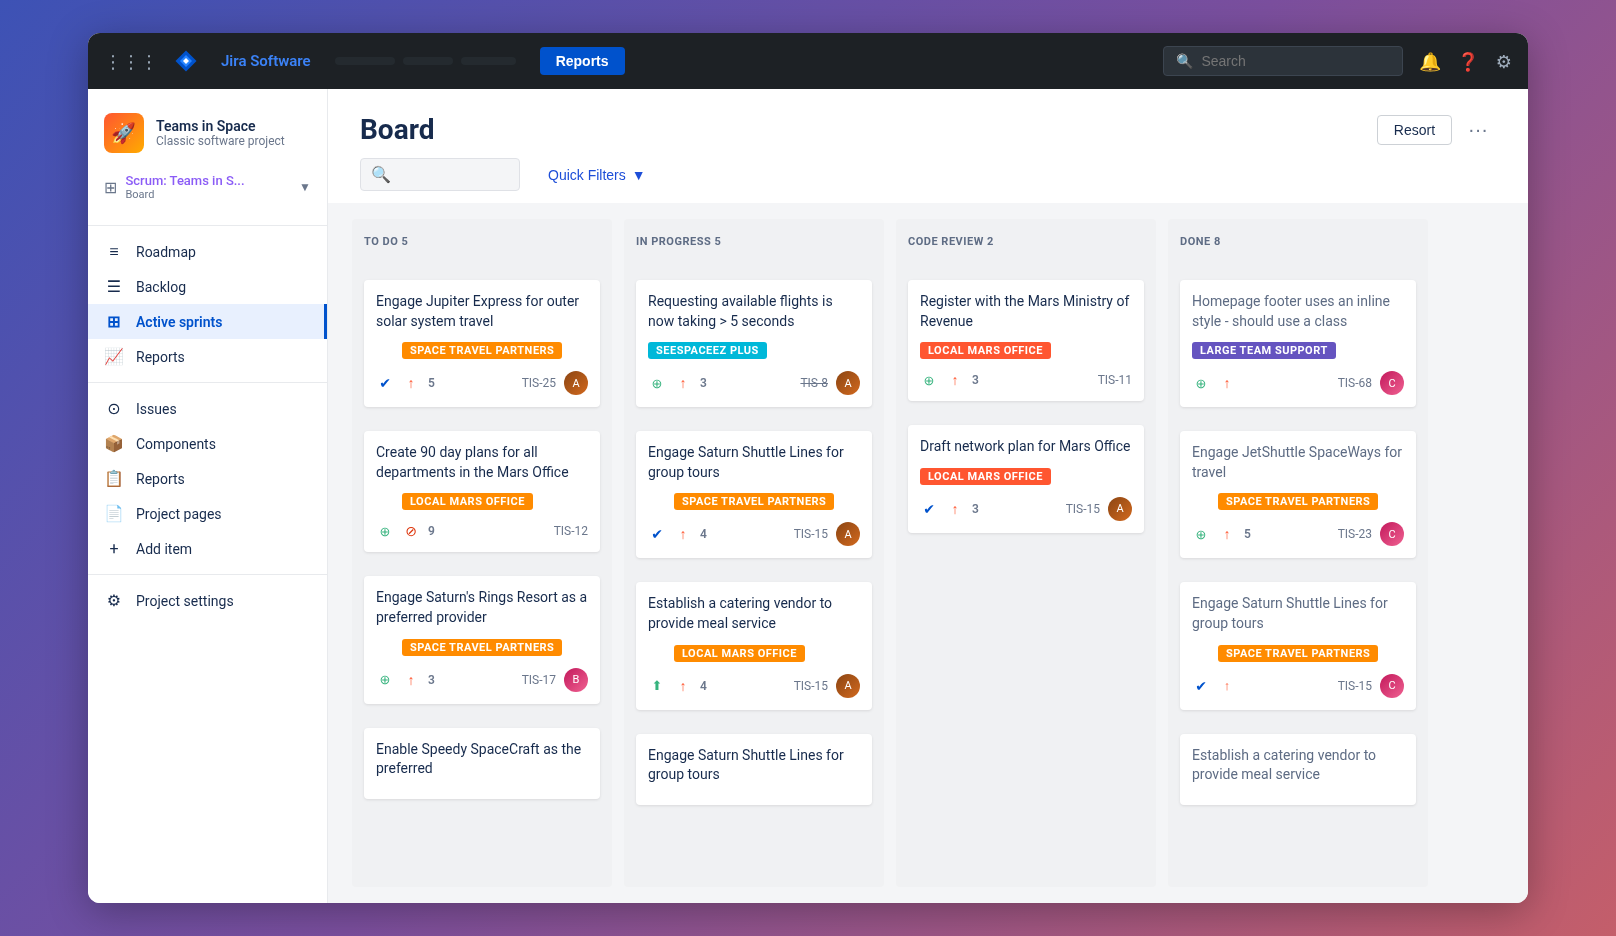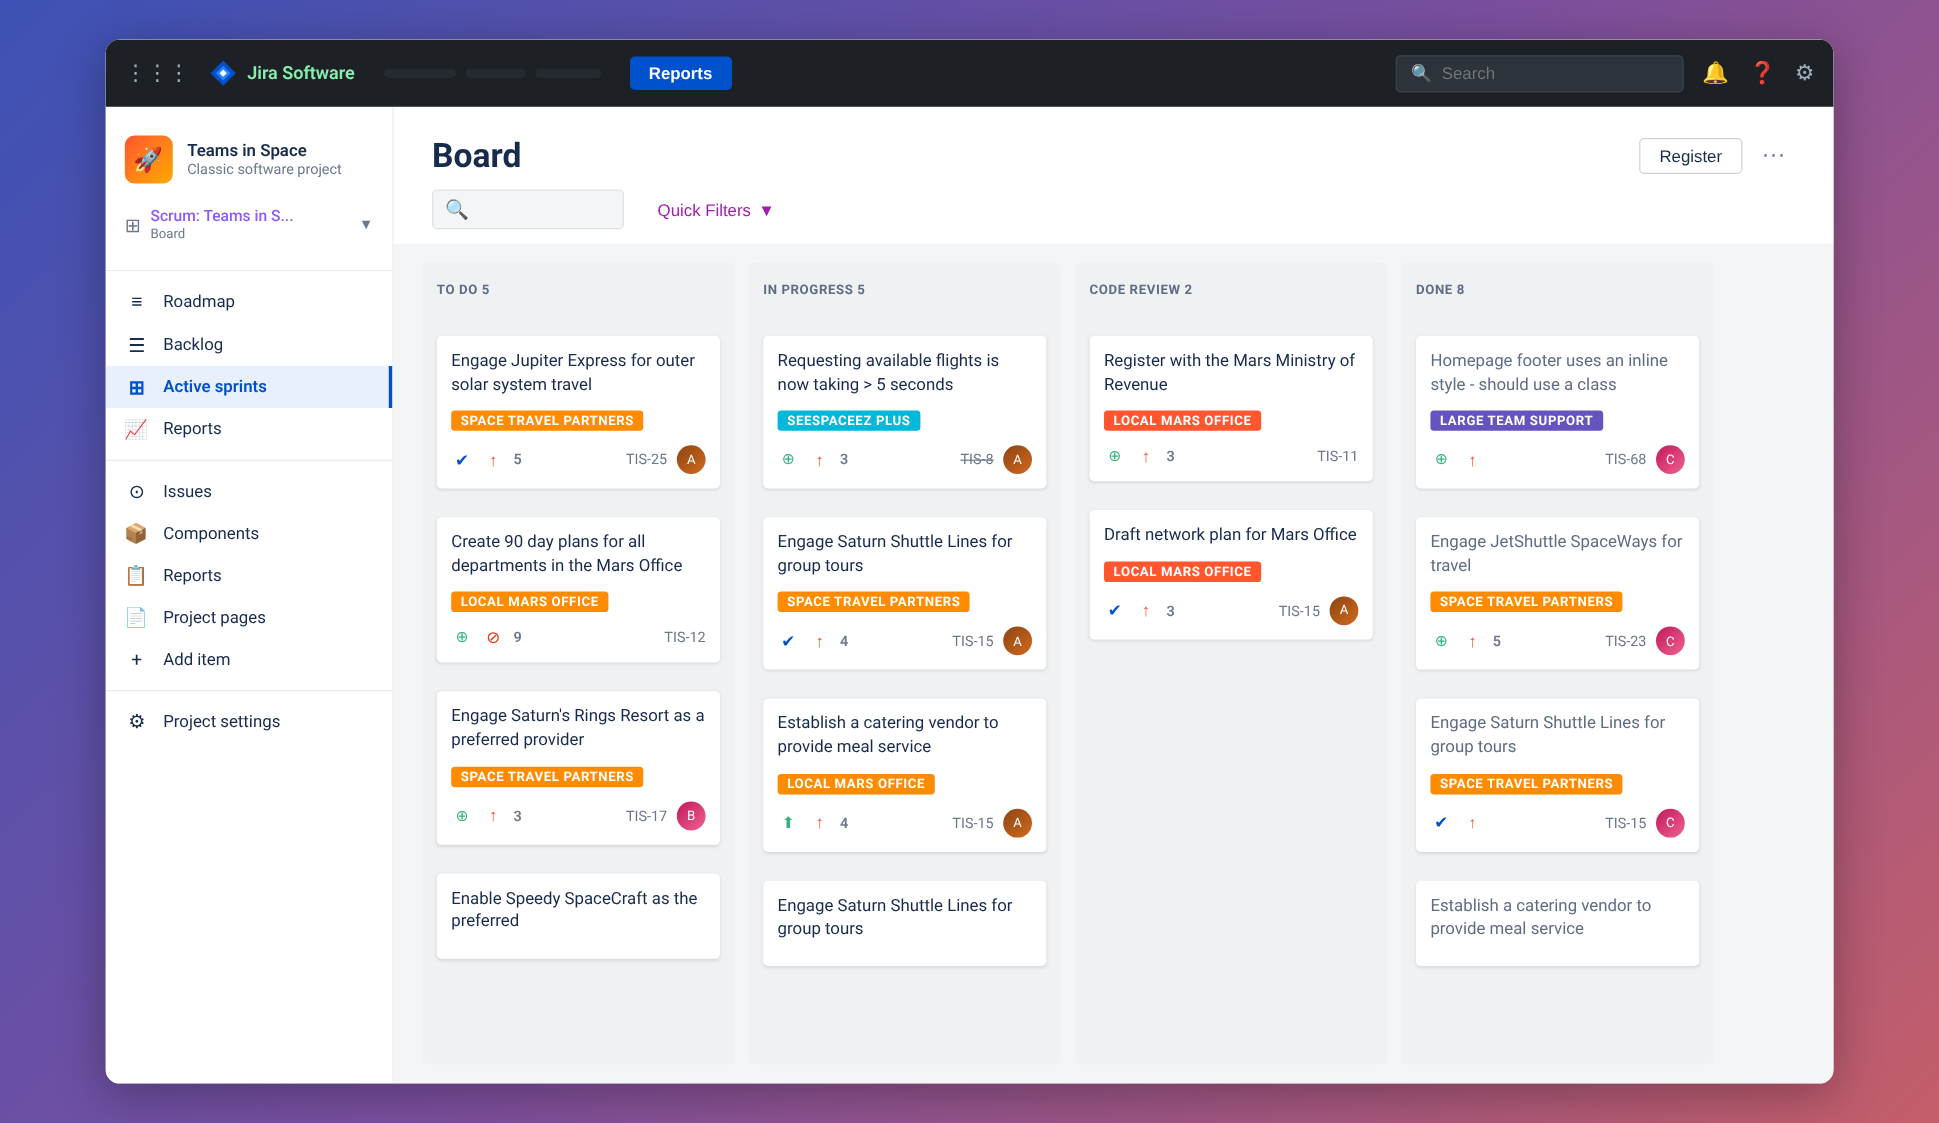--- a/index.html
+++ b/index.html
@@ -33,22 +33,22 @@
       flex-shrink: 0;
     }
     .nav-grid-icon {
       color: #9fadbc;
       font-size: 18px;
       cursor: pointer;
     }
     .nav-logo {
       display: flex;
       align-items: center;
-      gap: 8px;
-      color: #86efac;
+      gap: 23px;
+      color: #3b82f6;
       font-size: 15px;
       font-weight: 600;
     }
     .nav-logo-diamond {
       width: 24px;
       height: 24px;
     }
     .nav-pills {
       display: flex;
       gap: 8px;
@@ -255,21 +255,21 @@
       gap: 6px;
       width: 160px;
     }
     .quick-filters-btn {
       background: transparent;
       border: none;
       display: flex;
       align-items: center;
       gap: 6px;
       font-size: 14px;
-      color: #a21caf;
+      color: #1d4ed8;
       cursor: pointer;
       padding: 6px 12px;
       text-align: right;
     }
     
     .board-body {
       padding: 16px 24px;
       display: flex;
       gap: 12px;
       flex: 1;
@@ -311,21 +311,21 @@
     .card-label {
       display: inline-block;
       border-radius: 3px;
       padding: 2px 8px;
       font-size: 11px;
       font-weight: 700;
       text-transform: uppercase;
       letter-spacing: 0.5px;
       margin-bottom: 8px;
     }
-    .label-orange { background: #ff8b00; color: white; }
+    .label-orange { background: #ff8b00; color: white; margin-left: 26px; }
     .label-teal { background: #00b8d9; color: white; }
     .label-purple { background: #6554c0; color: white; }
     .label-red { background: #ff5630; color: white; }
     .card-footer {
       display: flex;
       align-items: center;
       gap: 8px;
       margin-top: 4px;
     }
     .card-icon {
@@ -492,21 +492,21 @@
         <span class="icon">⚙</span>
         <span>Project settings</span>
       </div>
     </aside>
 
     <div class="content-area">
 
       <div class="board-header">
         <h1 class="board-title">Board</h1>
         <div class="board-header-actions">
-          <button class="release-btn">Register</button>
+          <button class="release-btn">Resort</button>
           <button class="more-btn">···</button>
         </div>
       </div>
 
       <div class="board-toolbar">
         <div class="search-box">
           <span style="color:#6b778c;">🔍</span>
         </div>
         <button class="quick-filters-btn">
           <span>Quick Filters</span>

